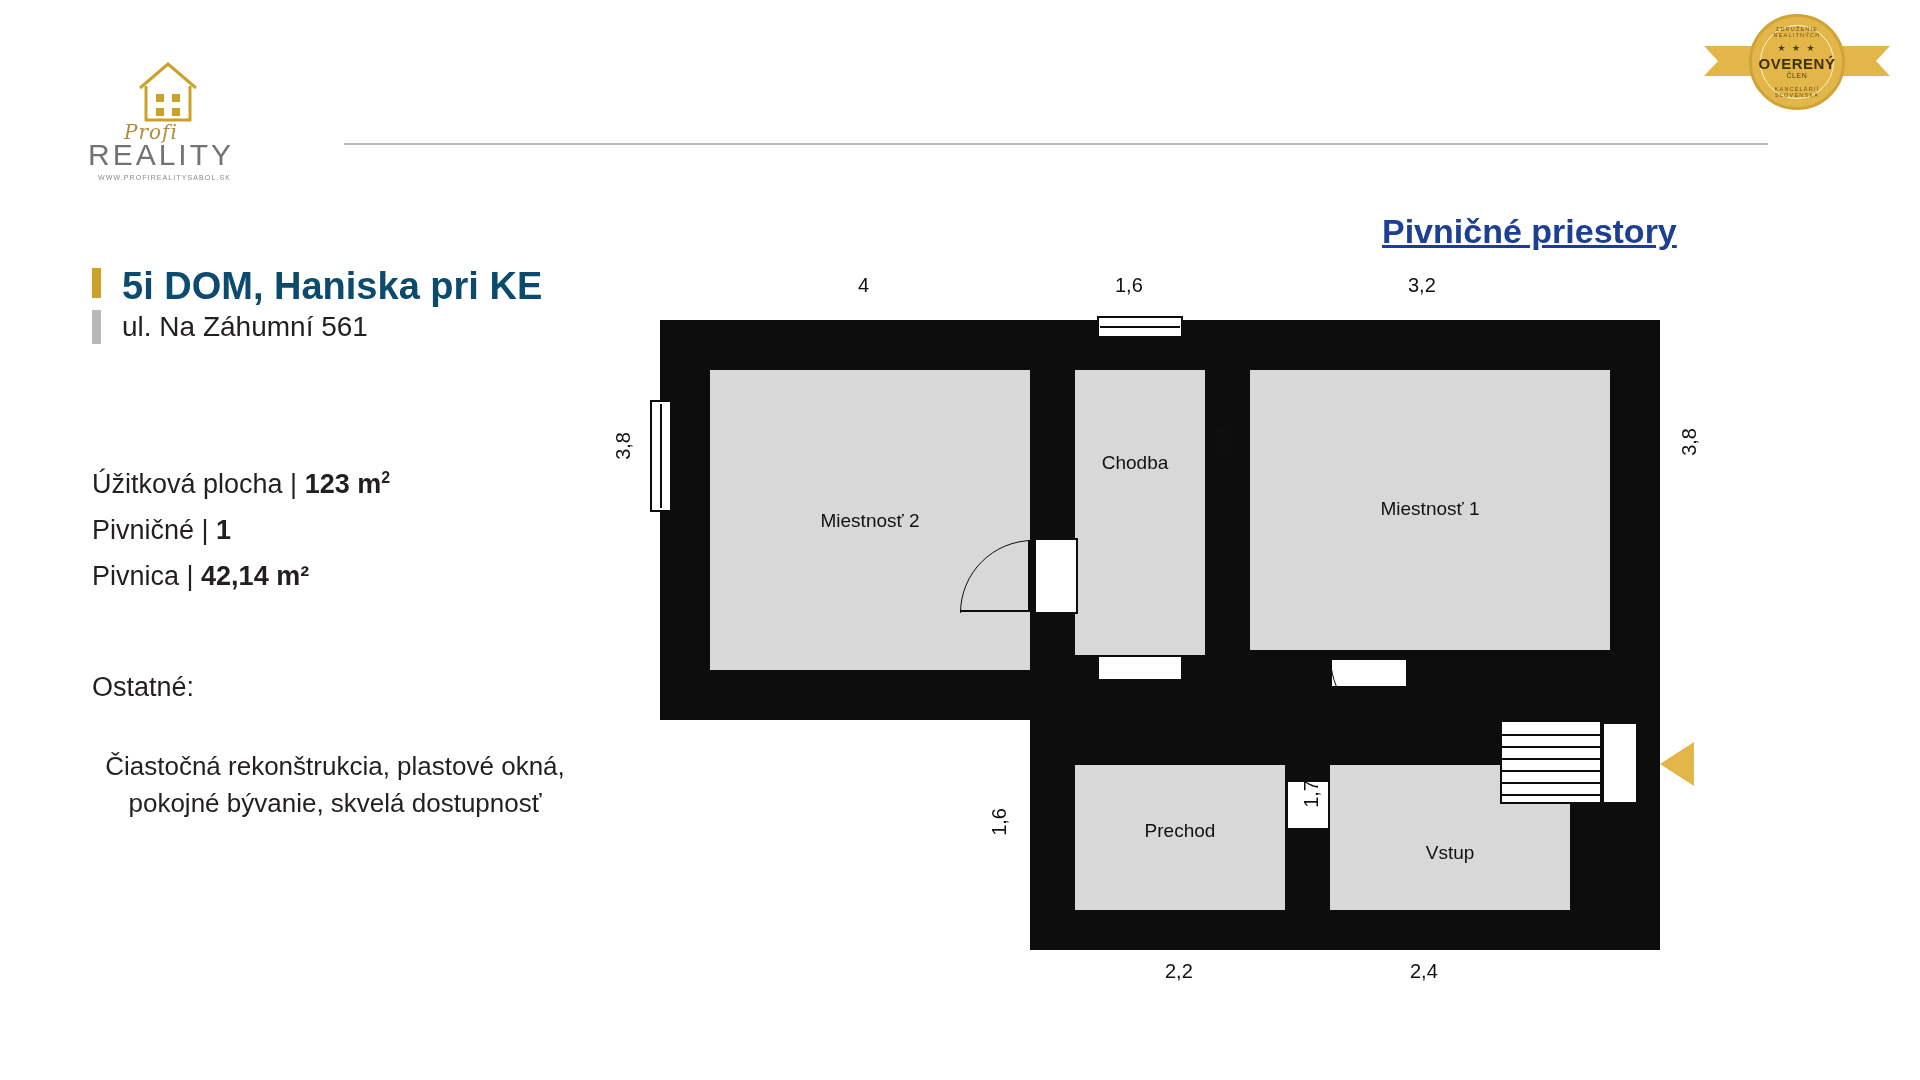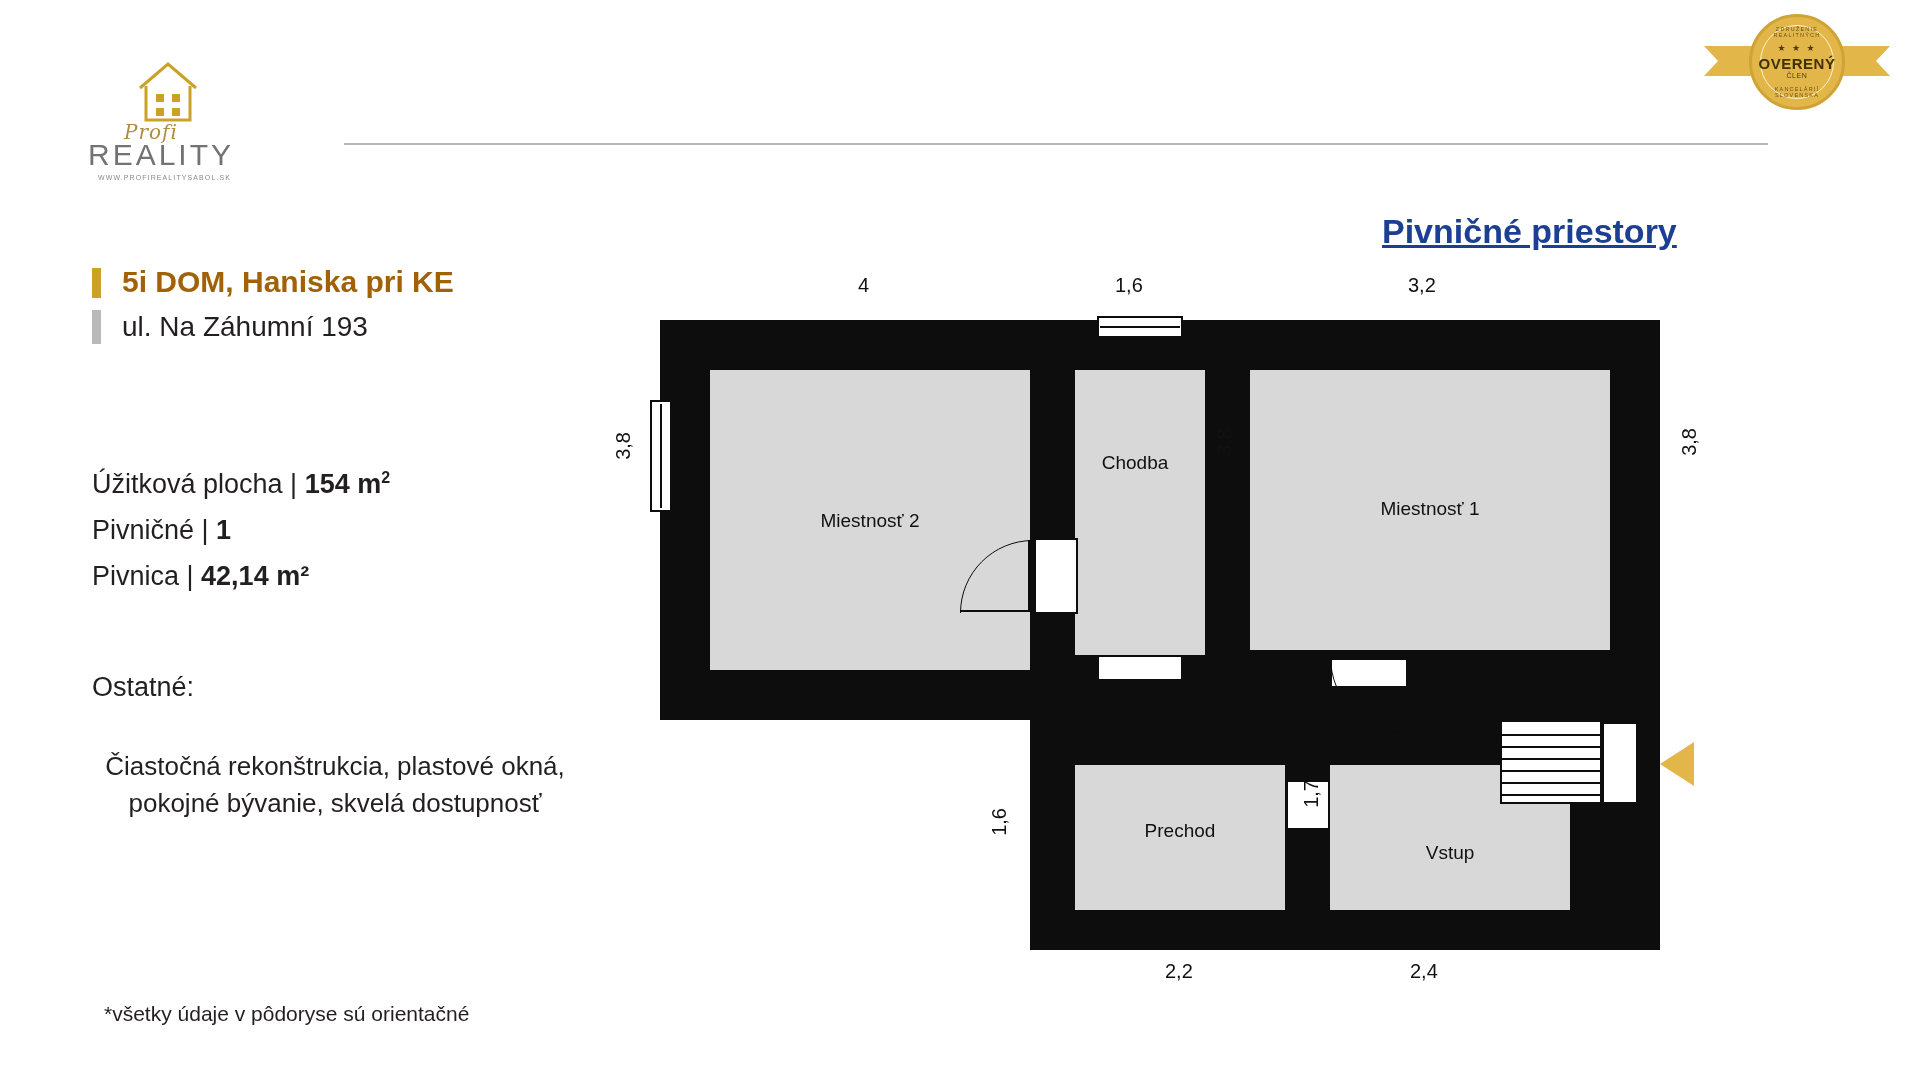--- a/index.html
+++ b/index.html
@@ -167,23 +167,23 @@
     left: 92px;
     top: 310px;
     width: 9px;
     height: 34px;
     background: #b9b9b9;
   }
   .title-main {
     position: absolute;
     left: 122px;
     top: 265px;
-    font-size: 30px;
+    font-size: 38px;
     font-weight: bold;
-    color: #a16207;
+    color: #0c4a6e;
     white-space: nowrap;
   }
   .title-sub {
     position: absolute;
     left: 122px;
     top: 311px;
     font-size: 28px;
     color: #231f20;
     white-space: nowrap;
   }
@@ -347,40 +347,39 @@
       <div class="badge-stars">★ ★ ★</div>
       <div class="badge-main">OVERENÝ</div>
       <div class="badge-sub">ČLEN</div>
       <div class="badge-bottom-text">KANCELÁRIÍ SLOVENSKA</div>
     </div>
   </div>
 
   <div class="title-bar-1"></div>
   <div class="title-bar-2"></div>
   <div class="title-main">5i DOM, Haniska pri KE</div>
-  <div class="title-sub">ul. Na Záhumní 193</div>
+  <div class="title-sub">ul. Na Záhumní 561</div>
 
   <div class="facts">
     <div class="fact-row">
       <span>Úžitková plocha |</span>
-      <b>154 m</b><b class="sup">2</b>
+      <b>123 m</b><b class="sup">2</b>
     </div>
     <div class="fact-row">
       <span>Pivničné |</span>
       <b>1</b>
     </div>
     <div class="fact-row">
       <span>Pivnica |</span>
       <b>42,14 m²</b>
     </div>
   </div>
 
   <div class="other-label">Ostatné:</div>
   <div class="other-text">Čiastočná rekonštrukcia, plastové okná, pokojné bývanie, skvelá dostupnosť</div>
-  <div class="footnote">*všetky údaje v pôdoryse sú orientačné</div>
 
   <div class="plan-title">Pivničné priestory</div>
 
   <div class="plan">
 
     <div class="wall" style="left:60px; top:40px; width:1000px; height:400px;"></div>
 
     <div class="wall" style="left:430px; top:440px; width:630px; height:230px;"></div>
 
     <div class="room" style="left:110px; top:90px; width:320px; height:300px;"></div>

